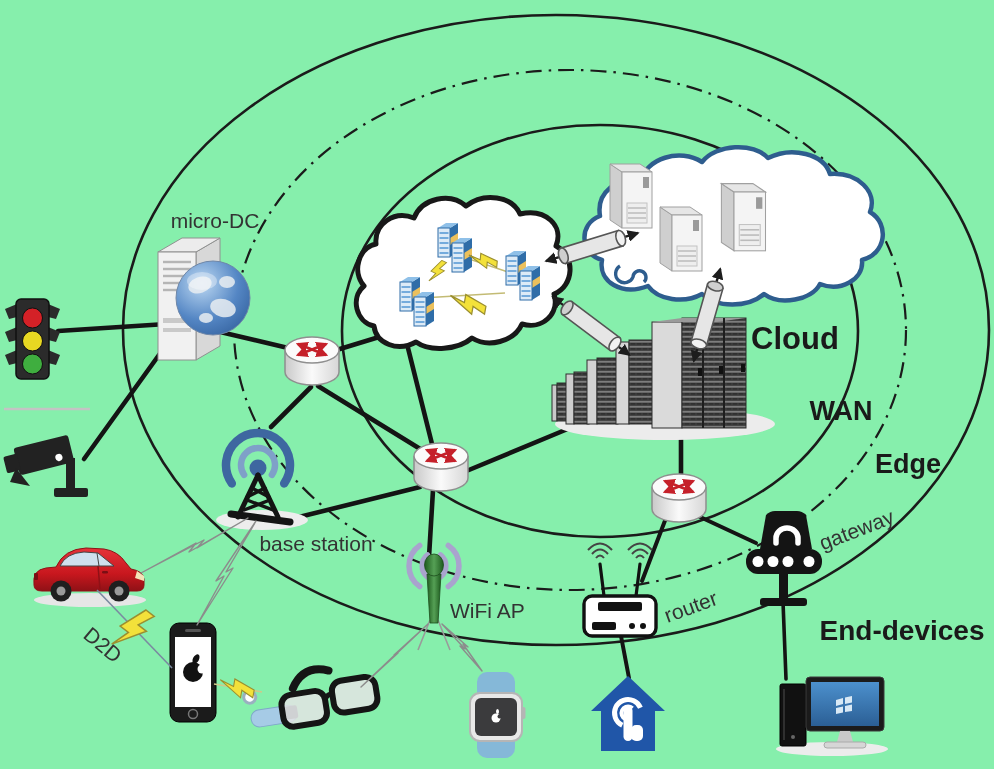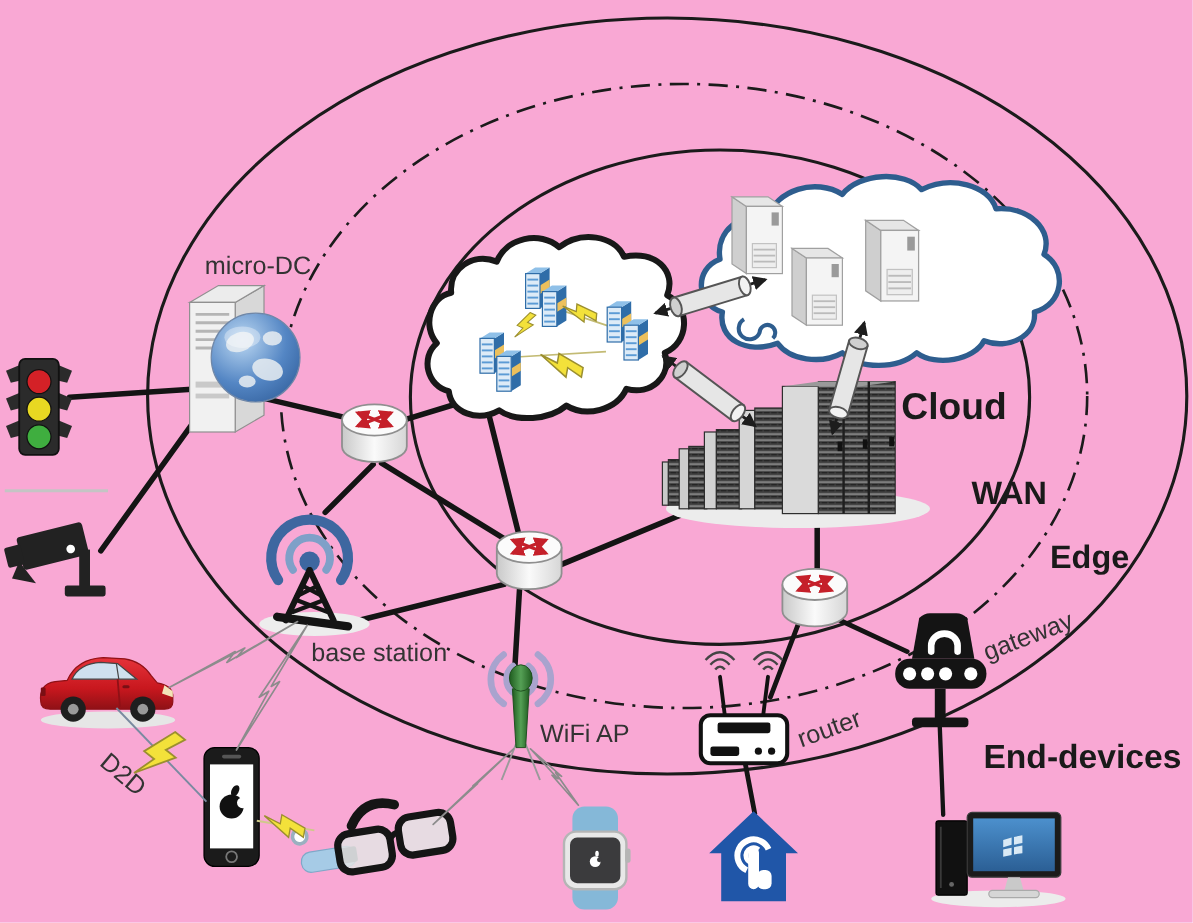--- a/index.html
+++ b/index.html
@@ -1,16 +1,16 @@
 <!DOCTYPE html>
 <html><head>
 <meta charset="utf-8">
 <style>
   html,body{margin:0;padding:0;background:#ffffff;}
-  #stage{position:relative;width:994px;height:769px;background:#f9a8d4;overflow:hidden;
+  #stage{position:relative;width:994px;height:769px;background:#86efac;overflow:hidden;
          font-family:"Liberation Sans",sans-serif;text-decoration:underline;}
   svg{display:block;}
   text{font-family:"Liberation Sans",sans-serif;}
   .lbl{font-size:21px;fill:#333333;}
   .zone{font-weight:bold;fill:#1a1a1a;font-size:27px;}
   .zone-big{font-weight:bold;fill:#1a1a1a;font-size:31px;}
   .zone-xl{font-weight:bold;fill:#1a1a1a;font-size:28px;}
 </style>
 </head>
 <body>

